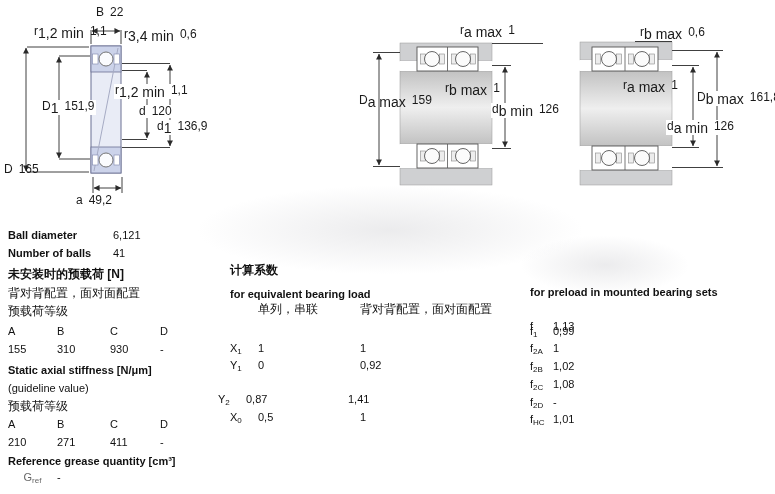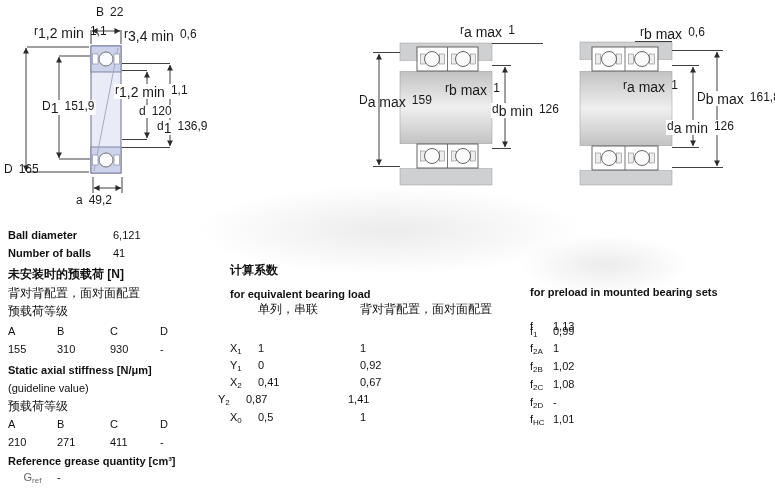--- a/index.html
+++ b/index.html
@@ -222,21 +222,20 @@
   </div>
 
   <div class="t cjk b" style="left:230px;top:264px;">计算系数</div>
   <div class="t cjk" style="left:258px;top:303px;">
     <span class="hdr1">单列，串联</span><span>背对背配置，面对面配置</span>
   </div>
   <div class="t b" style="left:230px;top:288px;">for equivalent bearing load</div>
 
   <div class="t rowm" style="left:230px;top:342px;"><span class="lab"><span>X</span><sub>1</sub></span><span class="v1">1</span><span>1</span></div>
   <div class="t rowm" style="left:230px;top:359px;"><span class="lab"><span>Y</span><sub>1</sub></span><span class="v1">0</span><span>0,92</span></div>
-  <div class="t rowm" style="left:230px;top:376px;"><span class="lab"><span>X</span><sub>2</sub></span><span class="v1">0,41</span><span>0,67</span></div>
   <div class="t rowm" style="left:218px;top:393px;"><span class="lab"><span>Y</span><sub>2</sub></span><span class="v1">0,87</span><span>1,41</span></div>
   <div class="t rowm" style="left:230px;top:411px;"><span class="lab"><span>X</span><sub>0</sub></span><span class="v1">0,5</span><span>1</span></div>
 
   <div class="t b" style="left:530px;top:286px;">for preload in mounted bearing sets</div>
   <div class="t rowr" style="left:530px;top:320px;"><span class="lab"><span>f</span><sub></sub></span><span>1,13</span></div>
   <div class="t rowr" style="left:530px;top:325px;"><span class="lab"><span>f</span><sub>1</sub></span><span>0,99</span></div>
   <div class="t rowr" style="left:530px;top:342px;"><span class="lab"><span>f</span><sub>2A</sub></span><span>1</span></div>
   <div class="t rowr" style="left:530px;top:360px;"><span class="lab"><span>f</span><sub>2B</sub></span><span>1,02</span></div>
   <div class="t rowr" style="left:530px;top:378px;"><span class="lab"><span>f</span><sub>2C</sub></span><span>1,08</span></div>
   <div class="t rowr" style="left:530px;top:396px;"><span class="lab"><span>f</span><sub>2D</sub></span><span>-</span></div>

